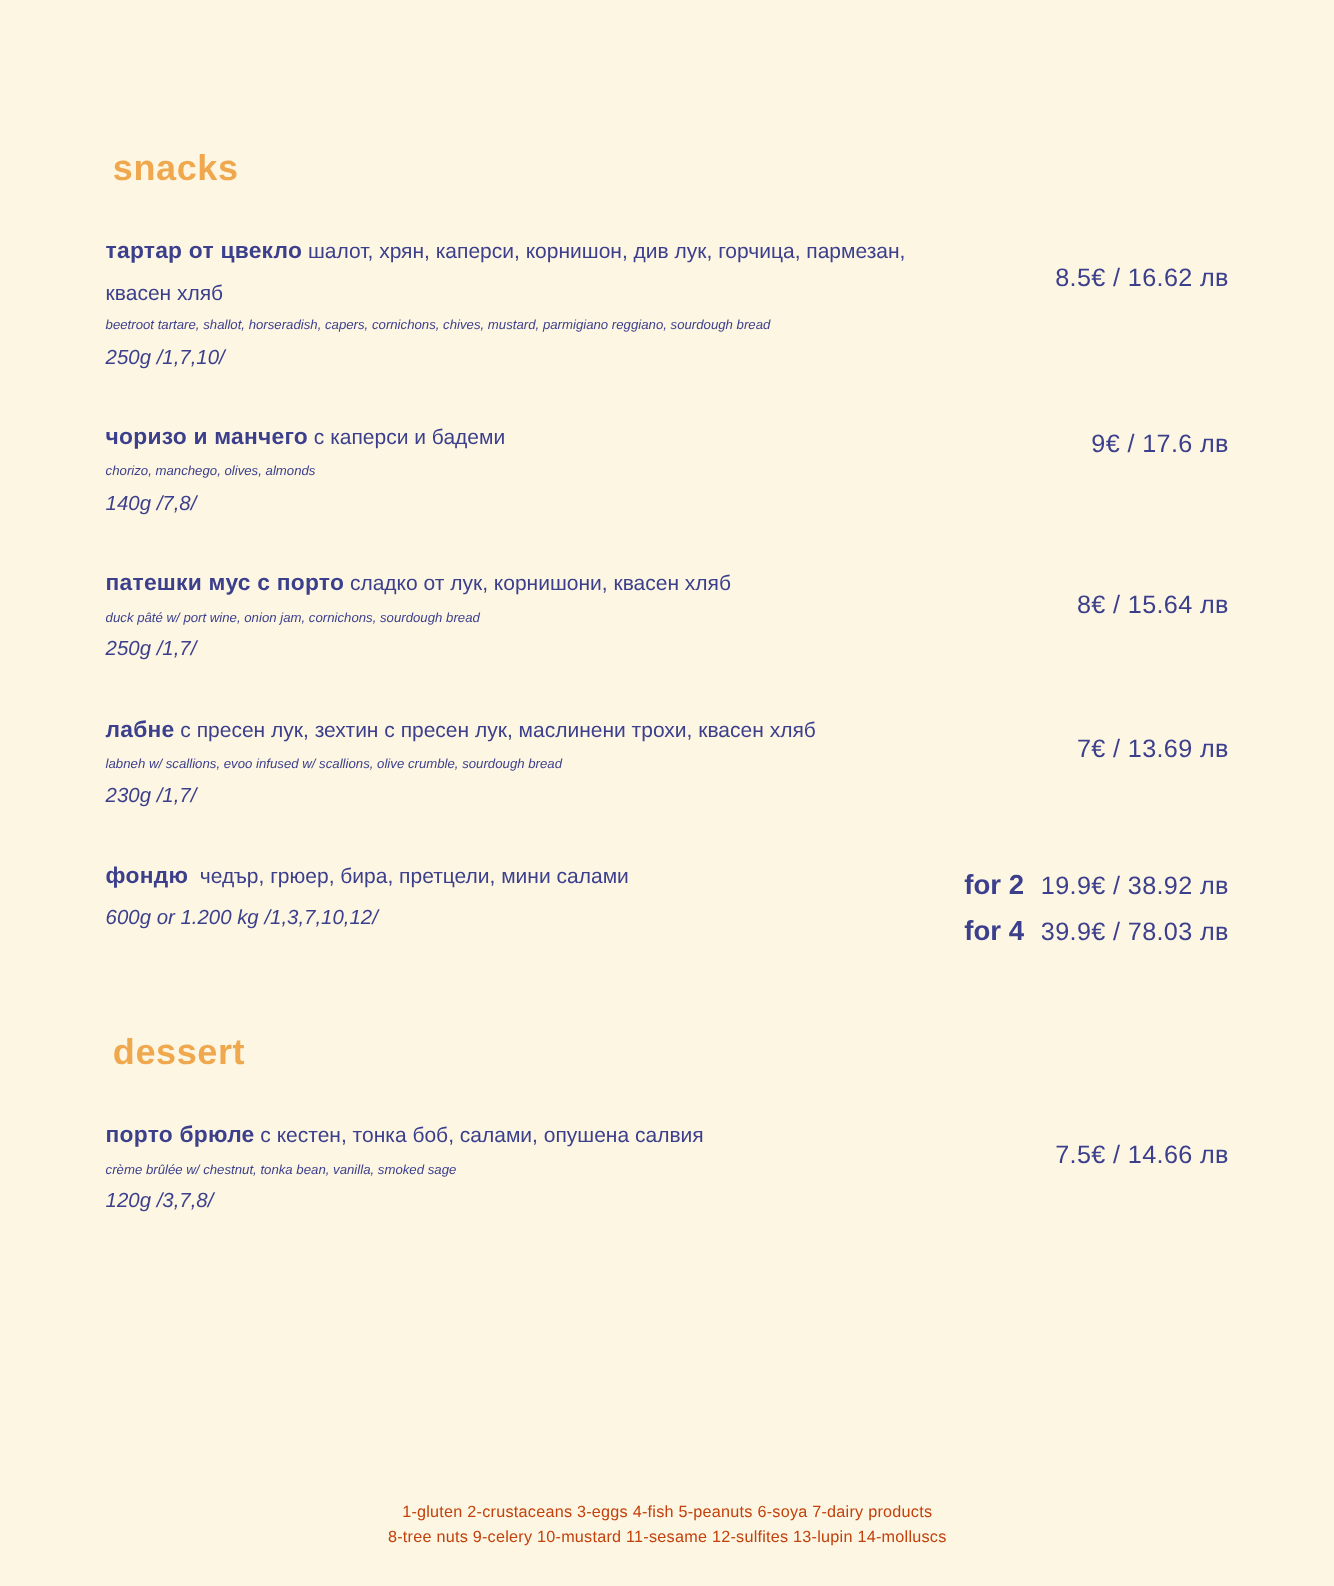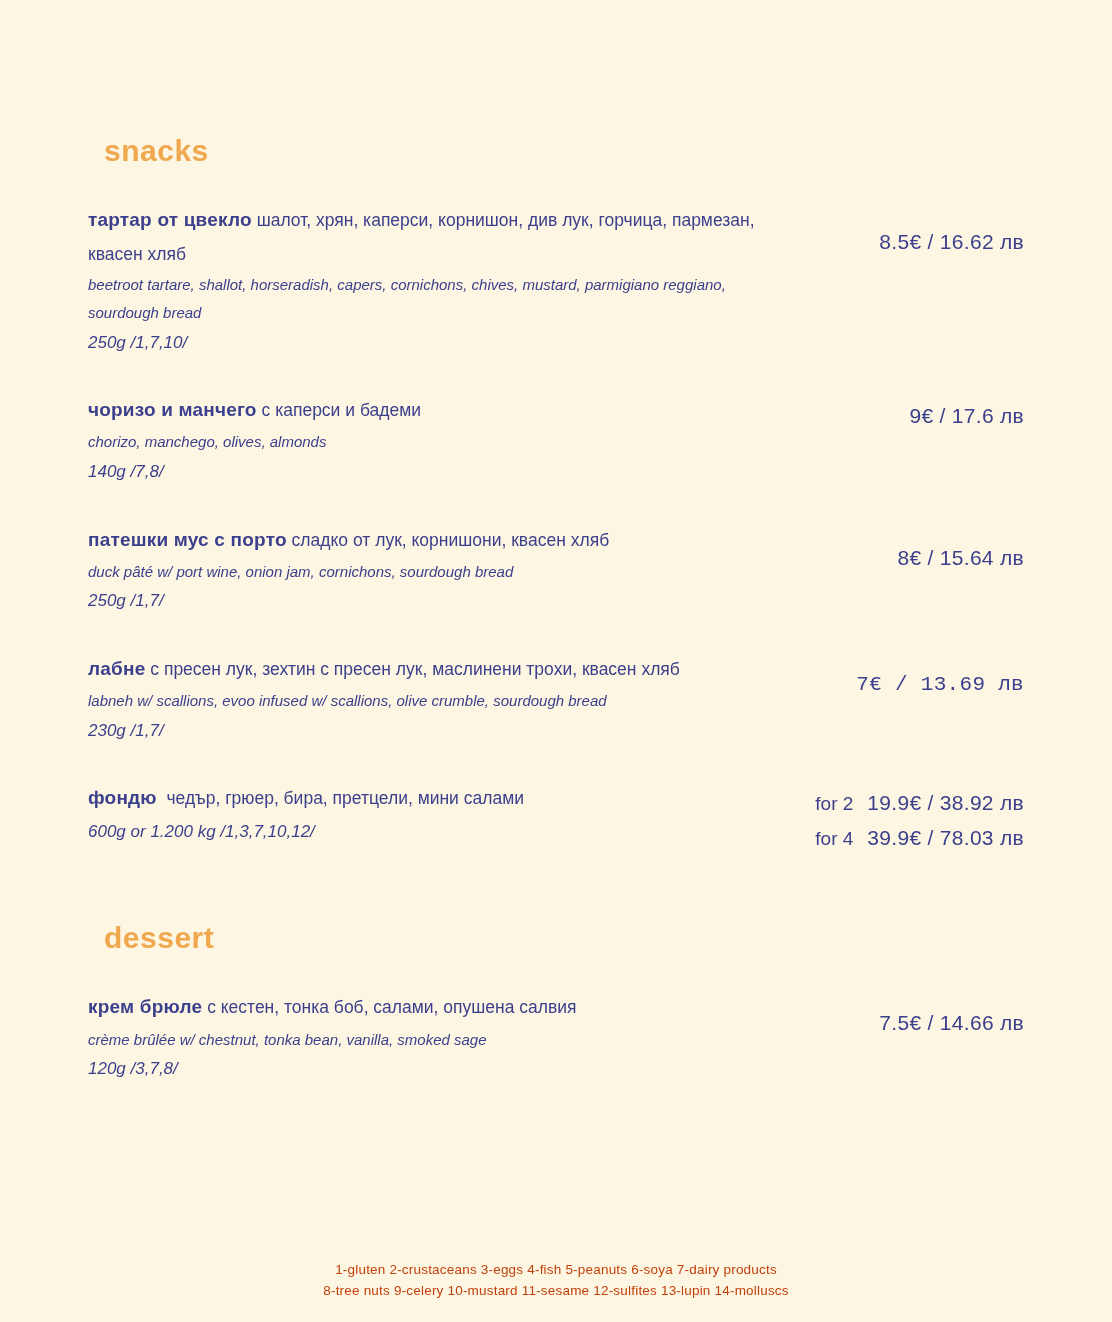--- a/index.html
+++ b/index.html
@@ -19,21 +19,21 @@
     position: relative;
     width: 1112px;
     height: 1322px;
     padding: 0 88px;
   }
   .section-title {
     font-size: 30px;
     font-weight: bold;
     color: #f0a84e;
     letter-spacing: 0.5px;
-    margin: 16px;
+    margin: 6px;
   }
   #snacks-title { padding-top: 118px; }
   #dessert-title { padding-top: 0px; margin-top: 66px; }
 
   .menu-list { margin: 0; padding: 0; list-style: none; }
 
   .menu-item {
     display: flex;
     align-items: flex-start;
     justify-content: space-between;
@@ -53,21 +53,21 @@
     line-height: 1.9;
     color: #3b3f8c;
     font-weight: normal;
   }
   .name-bg {
     font-weight: bold;
     font-size: 19px;
     letter-spacing: 0.2px;
   }
   .line-en {
-    font-size: 15px;
+    font-size: 11px;
     font-style: italic;
     line-height: 1.85;
     color: #3b3f8c;
   }
   .line-weight {
     font-size: 17px;
     line-height: 1.85;
     color: #3b3f8c;
     font-style: italic;
   }
@@ -77,27 +77,27 @@
     letter-spacing: 0.3px;
   }
   .price-row {
     display: flex;
     justify-content: flex-end;
     align-items: baseline;
     gap: 14px;
     line-height: 1.65;
   }
   .price-tag {
-    font-weight: normal;
-    font-size: 19px;
+    font-weight: bold;
+    font-size: 23px;
   }
   .price-spacer-1 { margin-top: 28px; }
   .price-spacer-2 { margin-top: 12px; }
   .price-spacer-3 { margin-top: 24px; }
-  .price-spacer-4 { margin-top: 22px; font-family: Liberation Mono, monospace; }
+  .price-spacer-4 { margin-top: 22px; }
   .price-spacer-5 { margin-top: 6px; }
   .price-spacer-6 { margin-top: 22px; }
 
   .allergens {
     position: absolute;
     left: 0;
     right: 0;
     bottom: 36px;
     text-align: center;
     font-size: 13.5px;
@@ -176,21 +176,21 @@
       </div>
     </li>
 
   </ul>
 
   <h1 class="section-title" id="dessert-title">dessert</h1>
 
   <ul class="menu-list">
     <li class="menu-item">
       <div class="item-left">
-        <div class="line-bg"><span class="name-bg">крем брюле</span> <span>с кестен, тонка боб, салами, опушена салвия</span></div>
+        <div class="line-bg"><span class="name-bg">порто брюле</span> <span>с кестен, тонка боб, салами, опушена салвия</span></div>
         <div class="line-en">crème brûlée w/ chestnut, tonka bean, vanilla, smoked sage</div>
         <div class="line-weight">120g /3,7,8/</div>
       </div>
       <div class="item-right price-spacer-6">
         <span class="price">7.5€ / 14.66 лв</span>
       </div>
     </li>
   </ul>
 
   <div class="allergens">

